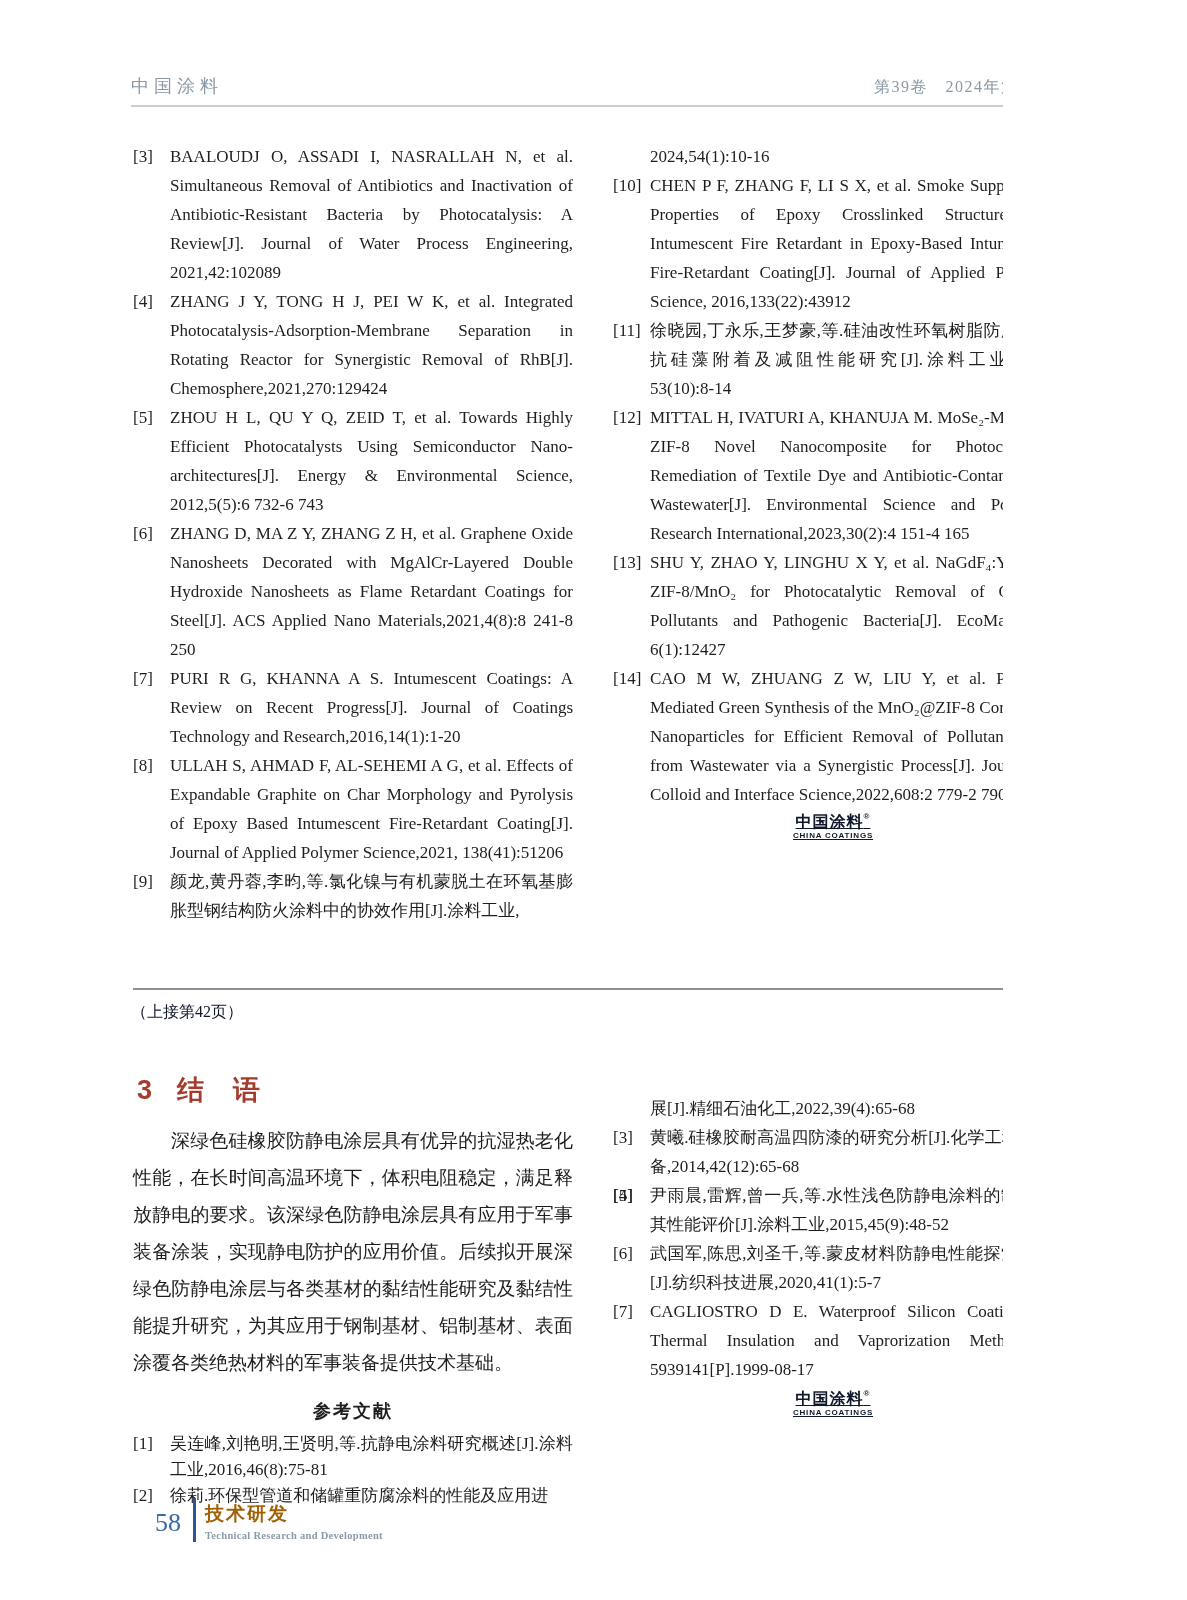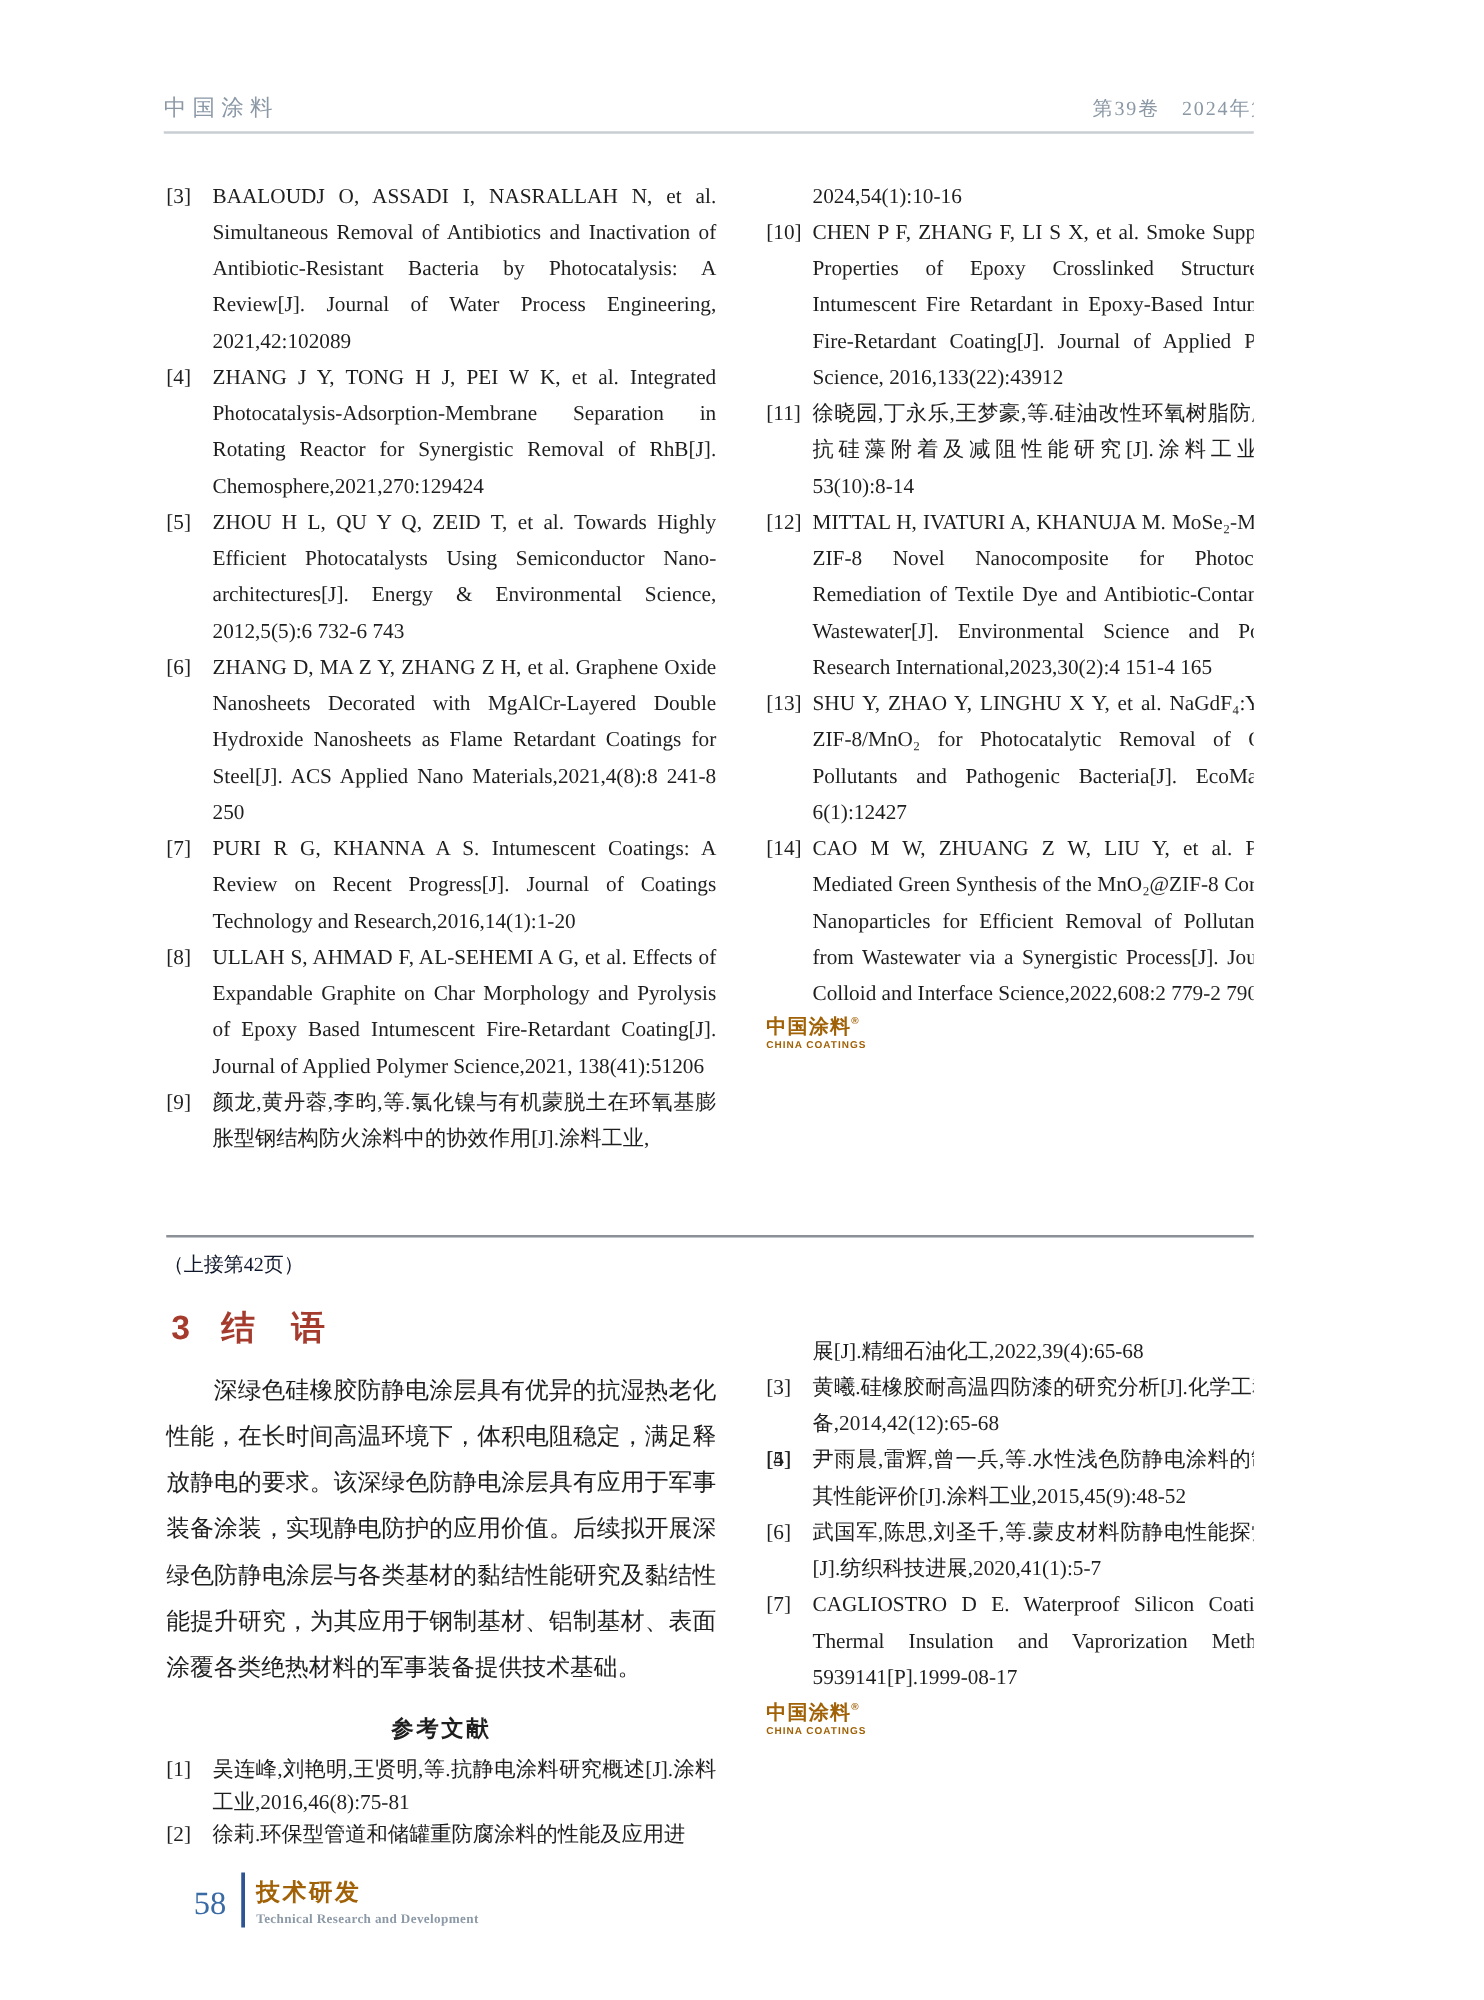--- a/index.html
+++ b/index.html
@@ -21,31 +21,31 @@
   
   .refs-top { position:absolute; left:133px; top:142px; width:920px; display:flex; gap:40px; }
   .col { width:440px; }
   .ref, .ref-cont {
     position:relative; padding-left:37px; font-size:17px; line-height:29px;
     text-align:justify; overflow-wrap:break-word;
   }
   .ref-num { position:absolute; left:0; top:0; }
 
   
-  .brand { text-align:left; color:#a16207; margin-top:4px; font-family:"Liberation Sans","DejaVu Sans",sans-serif; }
+  .brand { text-align:center; color:#0f172a; margin-top:4px; font-family:"Liberation Sans","DejaVu Sans",sans-serif;text-decoration:underline; }
   .brand-zh { font-size:16px; font-weight:bold; letter-spacing:1px; line-height:1.1; }
   .brand-reg { font-size:8px; vertical-align:top; }
   .brand-en { font-size:8px; font-weight:bold; letter-spacing:0.8px; line-height:1.2; }
 
   
   .divider { position:absolute; left:133px; top:988px; width:922px; height:2px; background:#8A9096; }
   .cont-note { position:absolute; left:131px; top:1002px; font-size:16px; color:#0f172a; }
 
   
-  .bottom { position:absolute; left:133px; top:1044px; width:920px; display:flex; gap:40px; }
+  .bottom { position:absolute; left:133px; top:1072px; width:920px; display:flex; gap:40px; }
   .sec-heading {
     color:#A43B2D; font-family:"Liberation Sans","DejaVu Sans",sans-serif;
     font-weight:bold; font-size:27px; margin:0 0 14px 4px; letter-spacing:1px;
   }
   .sec-heading .t { margin-left:24px; }
   .sec-para { font-size:19px; line-height:37px; text-align:justify; text-indent:2em; margin:0; }
   .refbib-heading {
     text-align:center; font-family:"Liberation Sans","DejaVu Sans",sans-serif;
     font-weight:bold; font-size:18px; margin:18px 0 8px 0; letter-spacing:2px;
   }

